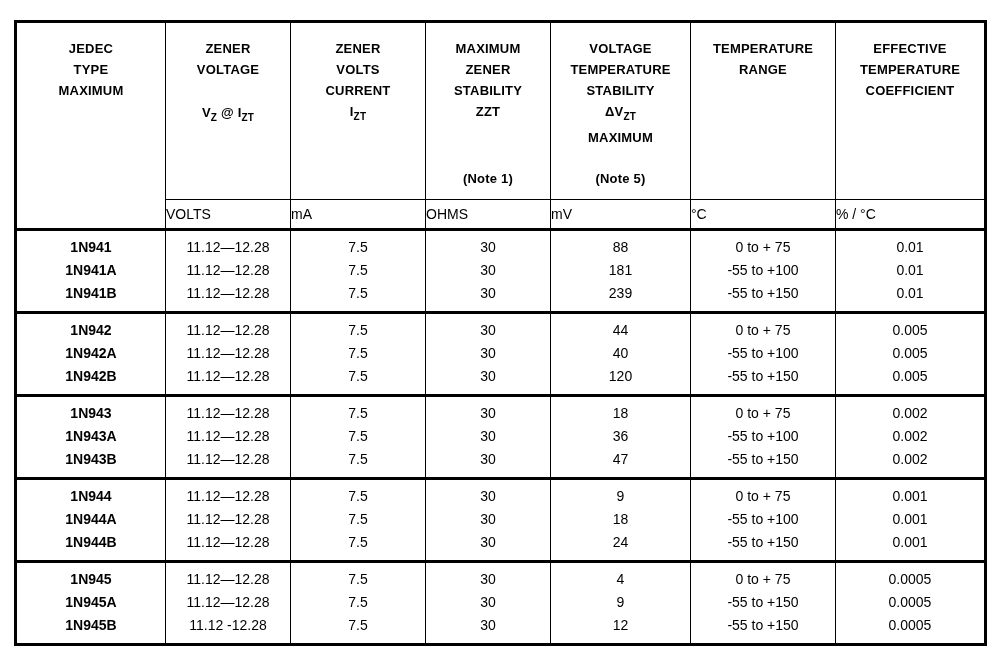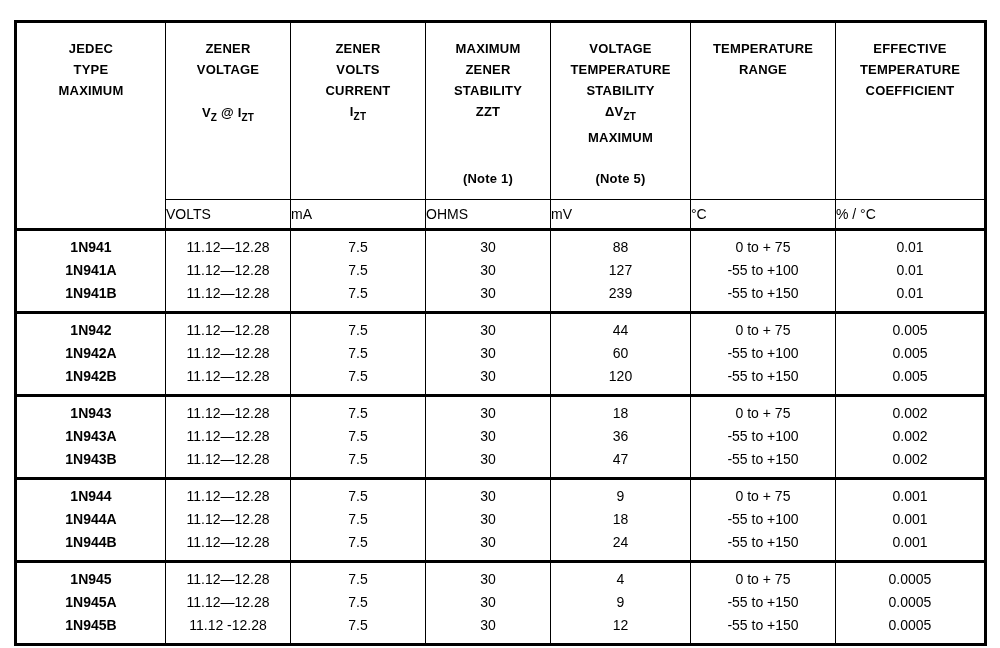--- a/index.html
+++ b/index.html
@@ -156,21 +156,21 @@
       <td>30</td>
       <td>88</td>
       <td>0 to + 75</td>
       <td>0.01</td>
     </tr>
     <tr>
       <td class="c-type">1N941A</td>
       <td>11.12—12.28</td>
       <td>7.5</td>
       <td>30</td>
-      <td>127</td>
+      <td>181</td>
       <td>-55 to +100</td>
       <td>0.01</td>
     </tr>
     <tr>
       <td class="c-type">1N941B</td>
       <td>11.12—12.28</td>
       <td>7.5</td>
       <td>30</td>
       <td>239</td>
       <td>-55 to +150</td>
@@ -186,21 +186,21 @@
       <td>30</td>
       <td>44</td>
       <td>0 to + 75</td>
       <td>0.005</td>
     </tr>
     <tr>
       <td class="c-type">1N942A</td>
       <td>11.12—12.28</td>
       <td>7.5</td>
       <td>30</td>
-      <td>60</td>
+      <td>40</td>
       <td>-55 to +100</td>
       <td>0.005</td>
     </tr>
     <tr>
       <td class="c-type">1N942B</td>
       <td>11.12—12.28</td>
       <td>7.5</td>
       <td>30</td>
       <td>120</td>
       <td>-55 to +150</td>

